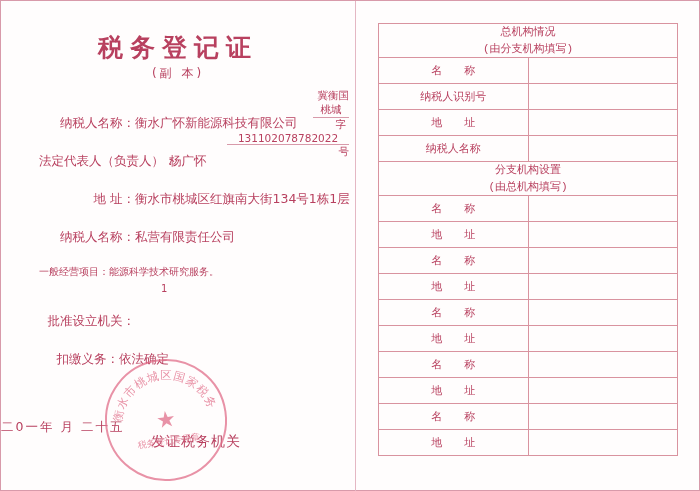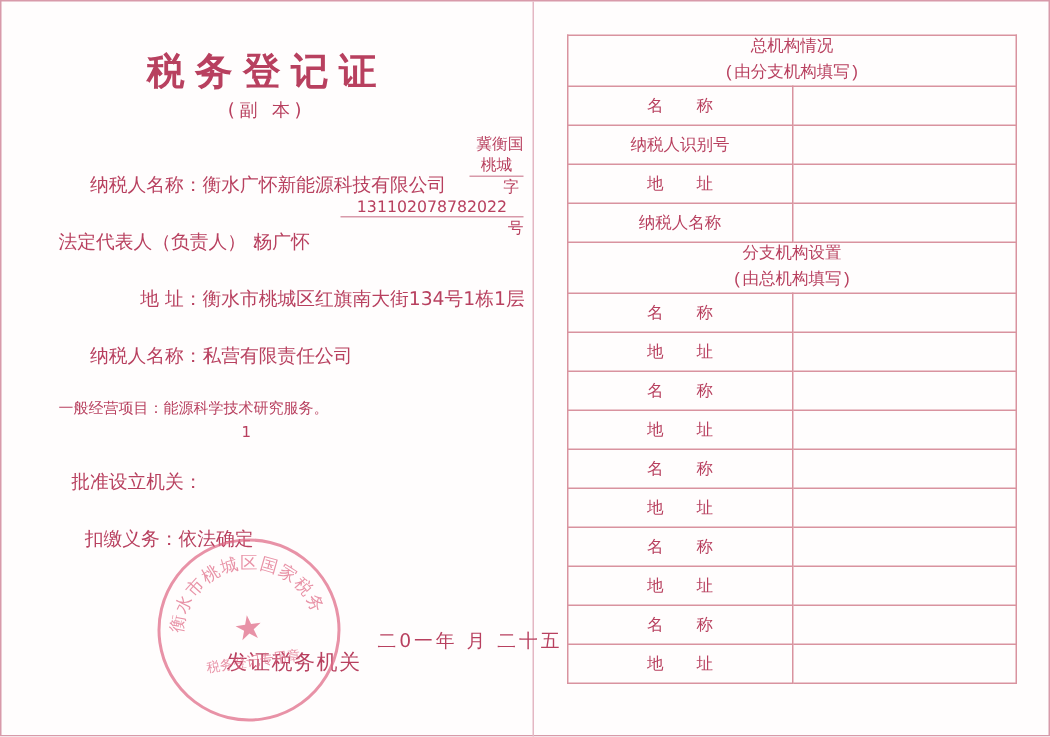--- a/index.html
+++ b/index.html
@@ -73,21 +73,21 @@
   .val.small{font-size:10px;}
   .scope2{
     position:absolute;left:160px;font-size:10px;color:#b8405f;
   }
   .issuer{
     position:absolute;left:150px;top:388px;
     font-size:14px;color:#b8405f;letter-spacing:1px;margin-top:44px;
   }
   .datel{
     position:absolute;left:0;top:418px;width:354px;
-    text-align:right;font-size:12.5px;color:#b8405f;letter-spacing:2px;padding-left:20px;
+    text-align:left;font-size:12.5px;color:#b8405f;letter-spacing:2px;
   }
   .footl{
     position:absolute;left:0;top:448px;width:354px;
     text-align:center;font-size:12px;color:#b8405f;letter-spacing:1px;
   }
   
   .stamp{
     position:absolute;left:104px;top:358px;width:118px;height:118px;
     border-radius:50%;
     border:2.5px solid #e06a86;

